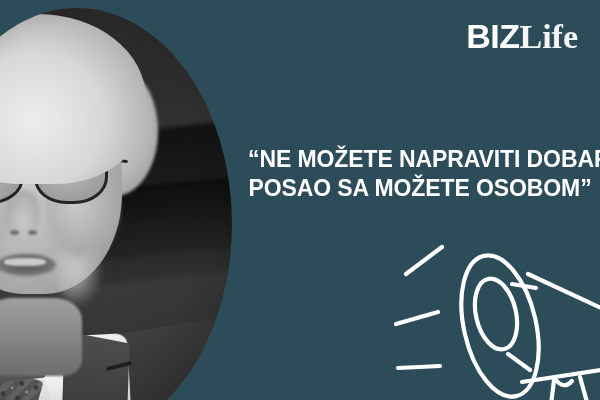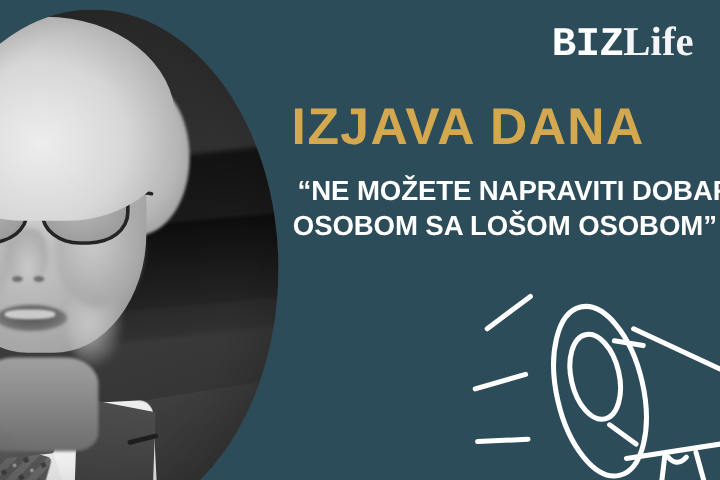--- a/index.html
+++ b/index.html
@@ -239,21 +239,21 @@
   
   #logo {
     position: absolute;
     right: 22px;
     top: 19px;
     line-height: 1;
     white-space: nowrap;
     user-select: none;
   }
   #logo .biz {
-    font-family: Liberation Mono, monospace;
+    font-family: Liberation Sans, sans-serif;
     font-weight: 700;
     font-size: 34px;
     letter-spacing: -0.5px;
     color: #ffffff;
   }
   #logo .life {
     font-family: "Liberation Serif", serif;
     font-weight: 700;
     font-size: 34px;
     letter-spacing: 0px;
@@ -347,25 +347,24 @@
       <div class="pt temple"></div>
       <div class="pt hair"></div>
       <div class="pt vignette"></div>
     </div>
   </div>
 
   <div id="logo">
     <span class="biz">BIZ</span><span class="life">Life</span>
   </div>
 
-  <div id="headline">IZJAVA DANA</div>
 
   <div id="quote">
     <span class="ql l1">“NE MOŽETE NAPRAVITI DOBAR</span>
-    <span class="ql l2">OSOBOM SA LOŠOM OSOBOM”</span>
+    <span class="ql l2">POSAO SA MOŽETE OSOBOM”</span>
   </div>
 
   <div id="megaphone">
     <svg width="210" height="185" viewBox="0 0 210 185" fill="none" stroke="#ffffff" stroke-width="4.2" stroke-linecap="round" stroke-linejoin="round">
 
       <line x1="2" y1="46" x2="38" y2="19"></line>
       <line x1="-8" y1="96" x2="34" y2="84"></line>
       <line x1="-6" y1="140" x2="36" y2="138"></line>
 
       <ellipse cx="96" cy="98" rx="36" ry="72" transform="rotate(-13 96 98)"></ellipse>

